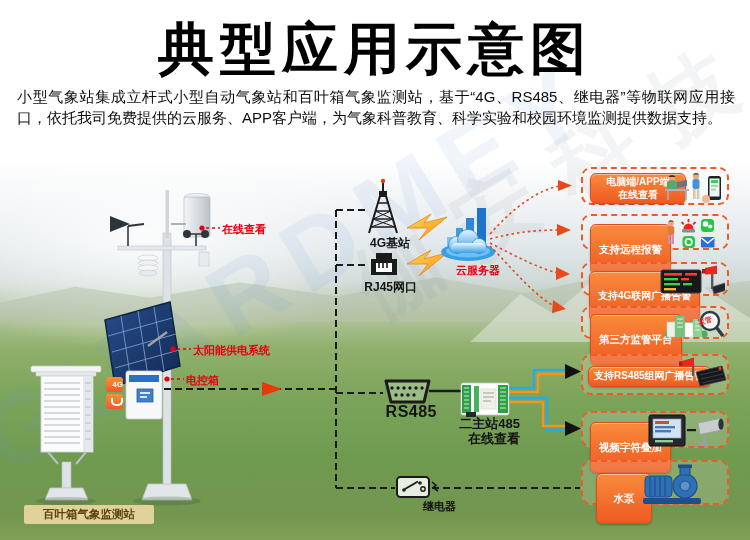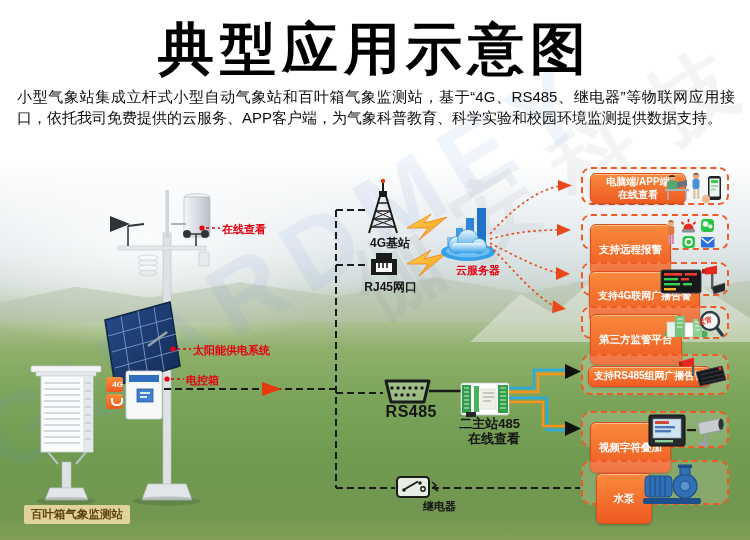--- a/index.html
+++ b/index.html
@@ -25,21 +25,21 @@
   .redlbl{position:absolute;font-size:11px;font-weight:bold;color:#E60012;white-space:nowrap;}
   .blklbl{position:absolute;font-weight:bold;color:#141414;text-align:right;white-space:nowrap;}
   .feature-box{position:absolute;left:581px;width:148px;border:2px dashed #F15A24;border-radius:10px;
     background:rgba(255,255,255,.16);box-sizing:border-box;}
   .fbtn{position:absolute;background:linear-gradient(180deg,#f98a3c,#ee5a22);
     border:1px solid #df4e16;border-radius:6px;color:#fff;font-weight:bold;font-size:10.5px;
     line-height:1.25;padding:18px 8px;white-space:nowrap;text-align:center;
     box-shadow:inset 0 1px 0 rgba(255,255,255,.45),0 1px 2px rgba(0,0,0,.25);}
   .ficon{position:absolute;}
   .cap{position:absolute;background:rgba(233,216,160,.92);color:#5f430f;font-size:11.5px;
-    font-weight:bold;padding:2px 7px;border-radius:2px;white-space:nowrap;}
+    font-weight:bold;padding:2px 19px;border-radius:2px;white-space:nowrap;}
   .badge{position:absolute;left:106px;width:17px;height:15px;border-radius:3px;
     background:linear-gradient(180deg,#f9913b,#ee5a22);color:#fff;font-size:8px;font-weight:bold;
     display:flex;align-items:center;justify-content:flex-end;}
   .badge .ushape{width:8px;height:6px;border:2px solid #fff;border-top:none;border-radius:0 0 5px 5px;}
   .mag-txt{position:absolute;font-size:7px;font-weight:bold;color:#E03020;transform:rotate(-14deg);white-space:nowrap;}
 </style>
 </head>
 <body>
 
 <div class="stage">

